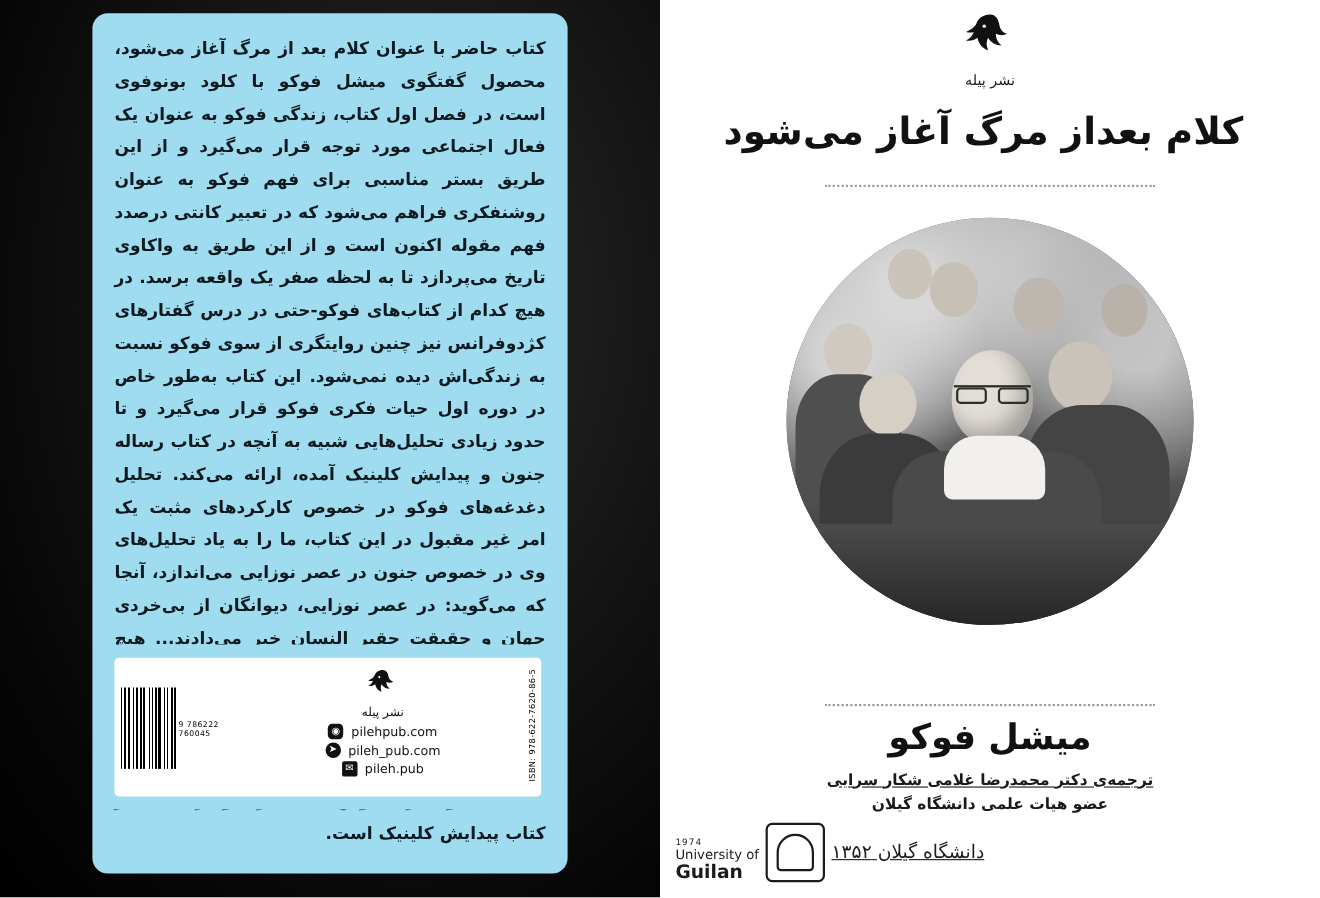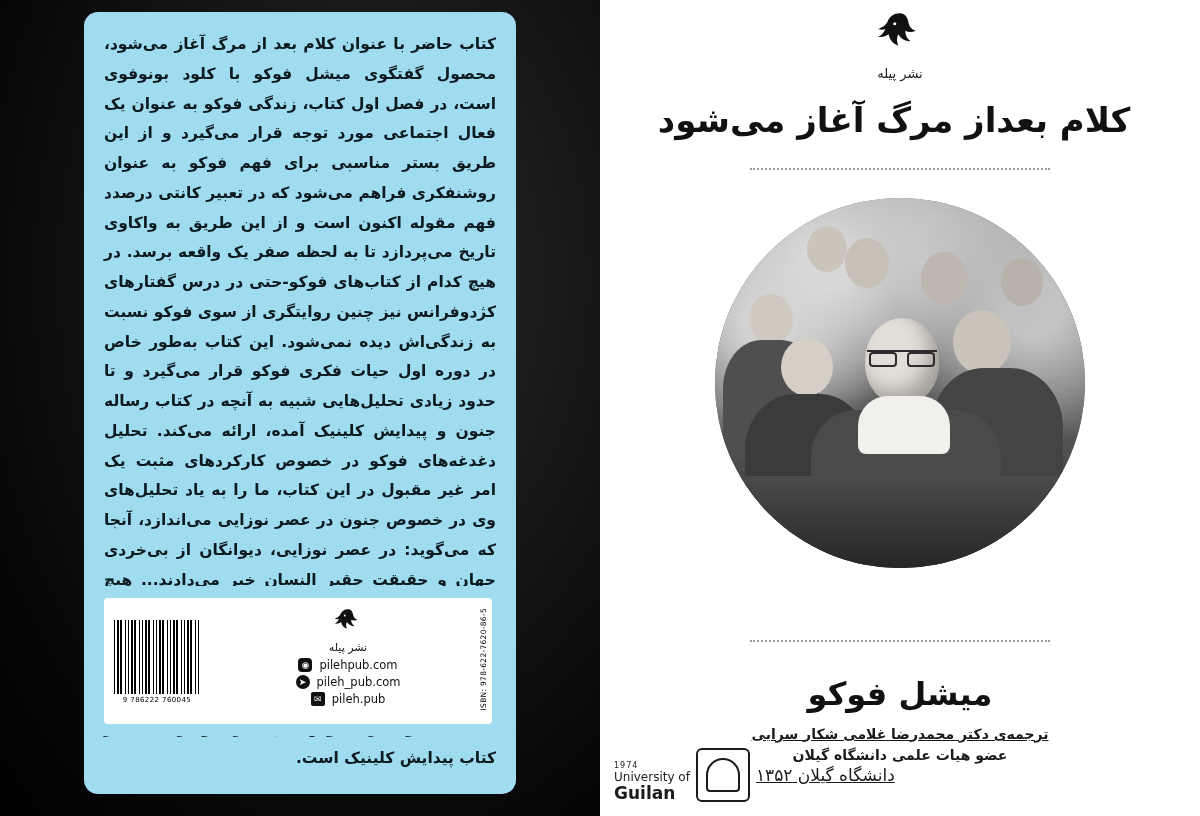--- a/index.html
+++ b/index.html
@@ -185,21 +185,21 @@
     position: absolute;
     top: 640px;
     left: 50%;
     transform: translateX(-50%);
     width: 300px;
     height: 0;
     border-top: 2px dotted #9a9a9a;
   }
   .author-block {
     position: absolute;
-    top: 674px;
+    top: 650px;
     left: 0;
     width: 600px;
     text-align: center;
     direction: rtl;
   }
   .author-name {
     font-size: 32px;
     font-weight: bold;
     color: #111111;
     line-height: 1.3;
@@ -366,21 +366,20 @@
   .sicon.ig { background: #111; border-radius: 4px; }
   .sicon.tg { background: #111; border-radius: 50%; }
   .sicon.mail { background: #111; border-radius: 2px; }
 
   .barcode-zone {
     width: 104px;
     border-right: 0;
     padding: 8px 4px 6px 6px;
     box-sizing: border-box;
     display: flex;
-    flex-direction: column;
     align-items: center;
     justify-content: center;
     direction: ltr;
   }
   .barcode {
     height: 74px;
     width: 86px;
     background-image: repeating-linear-gradient(90deg,
       #000 0 1px, #fff 1px 3px, #000 3px 5px, #fff 5px 6px,
       #000 6px 8px, #fff 8px 11px, #000 11px 12px, #fff 12px 14px);

